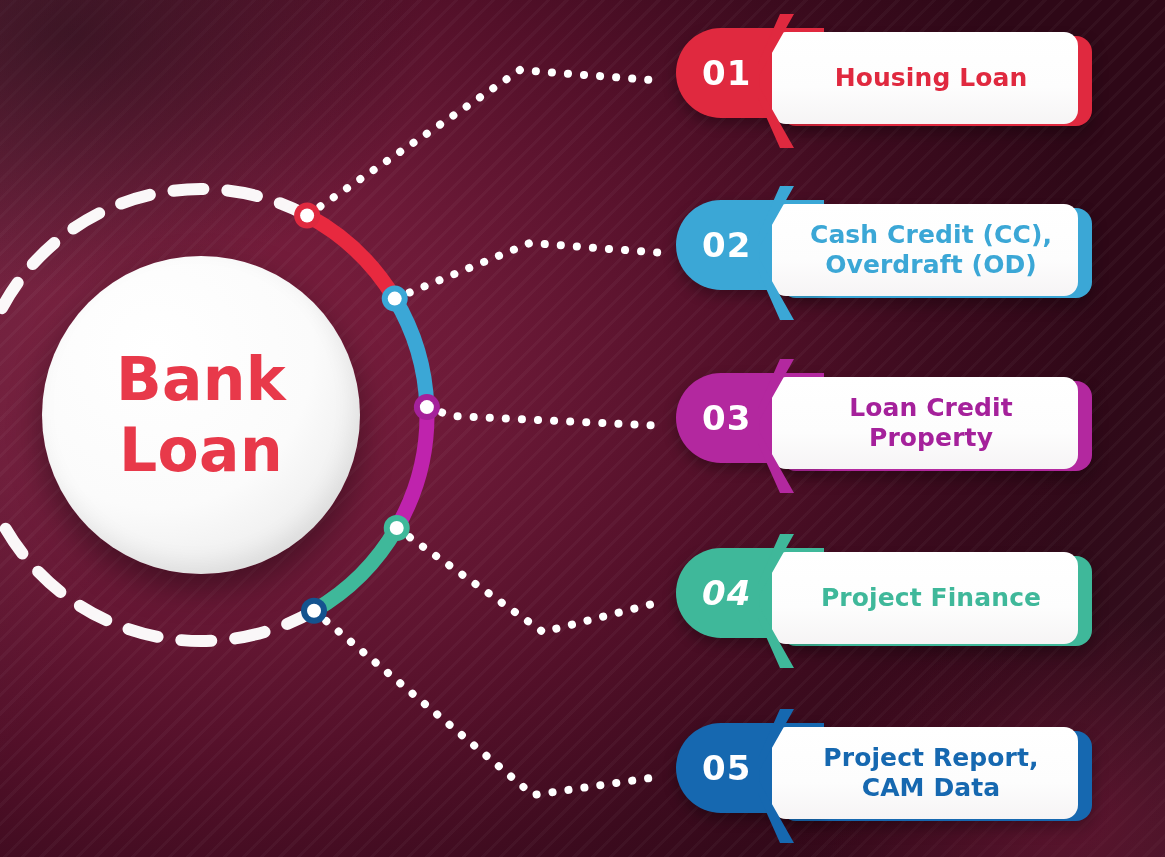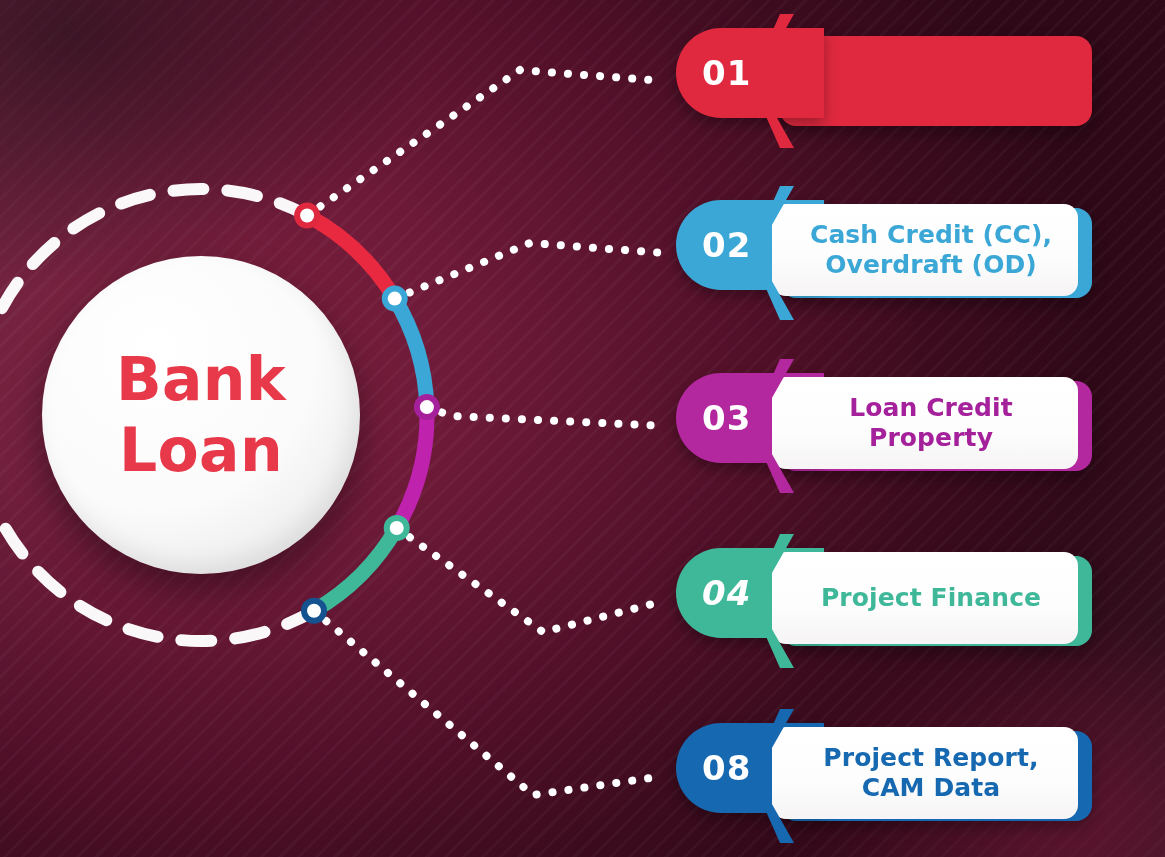--- a/index.html
+++ b/index.html
@@ -186,20 +186,23 @@
     <div class="hub-text">Bank
 Loan</div>
   </div>
 
   <div id="cards-layer">
       <div class="card-row" style="left: 676px; top: 28px; width: 430px;">
         <div class="card-shadow" style="background: rgb(224, 41, 63);"></div>
         <div class="badge" style="background: rgb(224, 41, 63);">
           <span class="badge-num">01</span>
         </div>
+        <div class="card-body">
+          <div class="card-title" style="color: rgb(224, 41, 63);">Housing Loan</div>
+        </div>
         <svg class="arrow" viewBox="0 0 40 134">
           <path d="M36 0 L2 60 Q0 67 2 74 L36 134 L22 134 L-2 80 Q-6 67 -2 54 L22 0 Z" fill="#e0293f"></path>
         </svg>
       </div>
       <div class="card-row" style="left: 676px; top: 200px; width: 430px;">
         <div class="card-shadow" style="background: rgb(59, 167, 214);"></div>
         <div class="badge" style="background: rgb(59, 167, 214);">
           <span class="badge-num">02</span>
         </div>
         <div class="card-body">
@@ -231,21 +234,21 @@
         <div class="card-body">
           <div class="card-title" style="color: rgb(63, 184, 154);">Project Finance</div>
         </div>
         <svg class="arrow" viewBox="0 0 40 134">
           <path d="M36 0 L2 60 Q0 67 2 74 L36 134 L22 134 L-2 80 Q-6 67 -2 54 L22 0 Z" fill="#3fb89a"></path>
         </svg>
       </div>
       <div class="card-row" style="left: 676px; top: 723px; width: 430px;">
         <div class="card-shadow" style="background: rgb(22, 104, 176);"></div>
         <div class="badge" style="background: rgb(22, 104, 176);">
-          <span class="badge-num">08</span>
+          <span class="badge-num">05</span>
         </div>
         <div class="card-body">
           <div class="card-title" style="color: rgb(22, 104, 176);">Project Report,
 CAM Data</div>
         </div>
         <svg class="arrow" viewBox="0 0 40 134">
           <path d="M36 0 L2 60 Q0 67 2 74 L36 134 L22 134 L-2 80 Q-6 67 -2 54 L22 0 Z" fill="#1668b0"></path>
         </svg>
       </div>
     </div>

